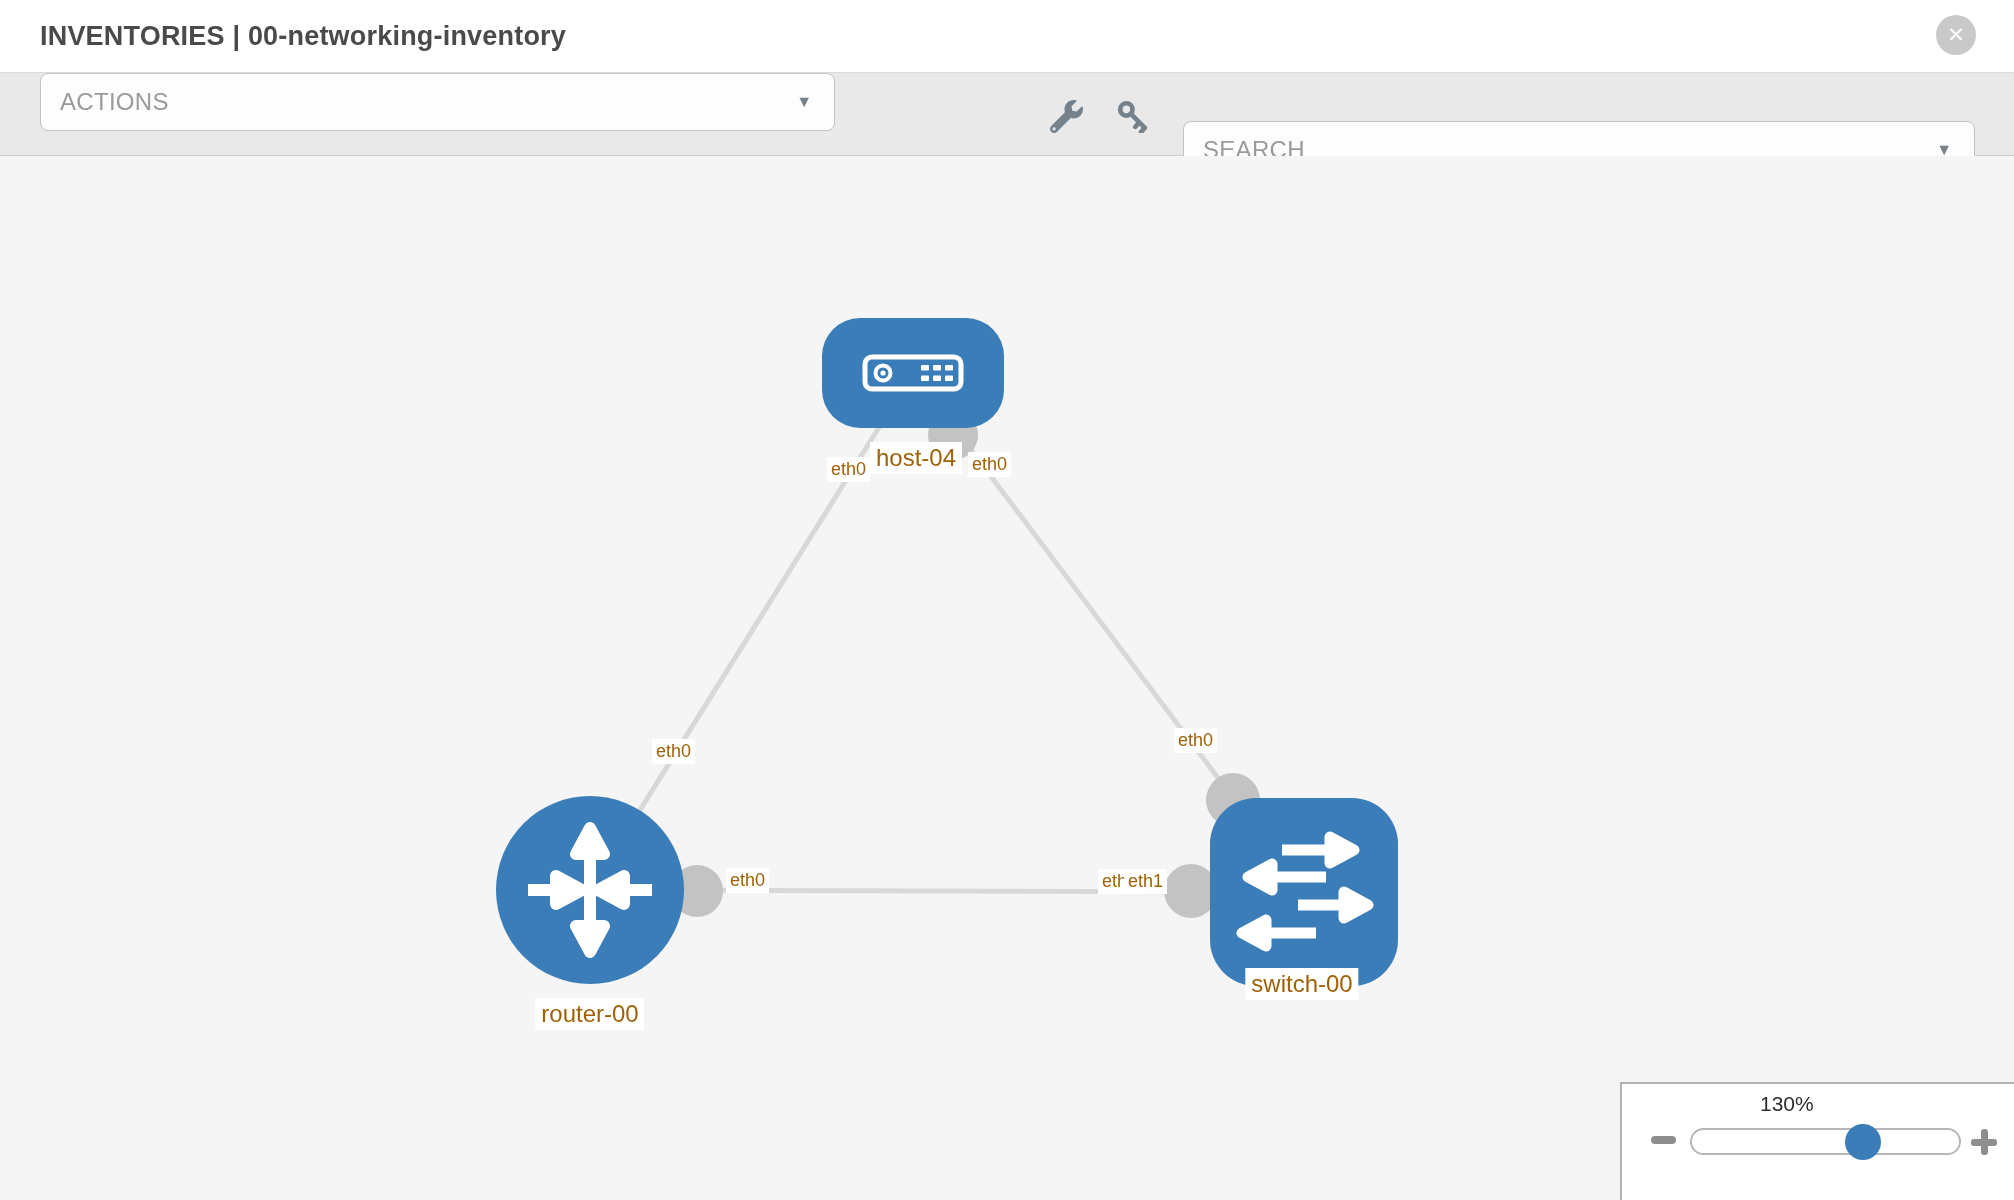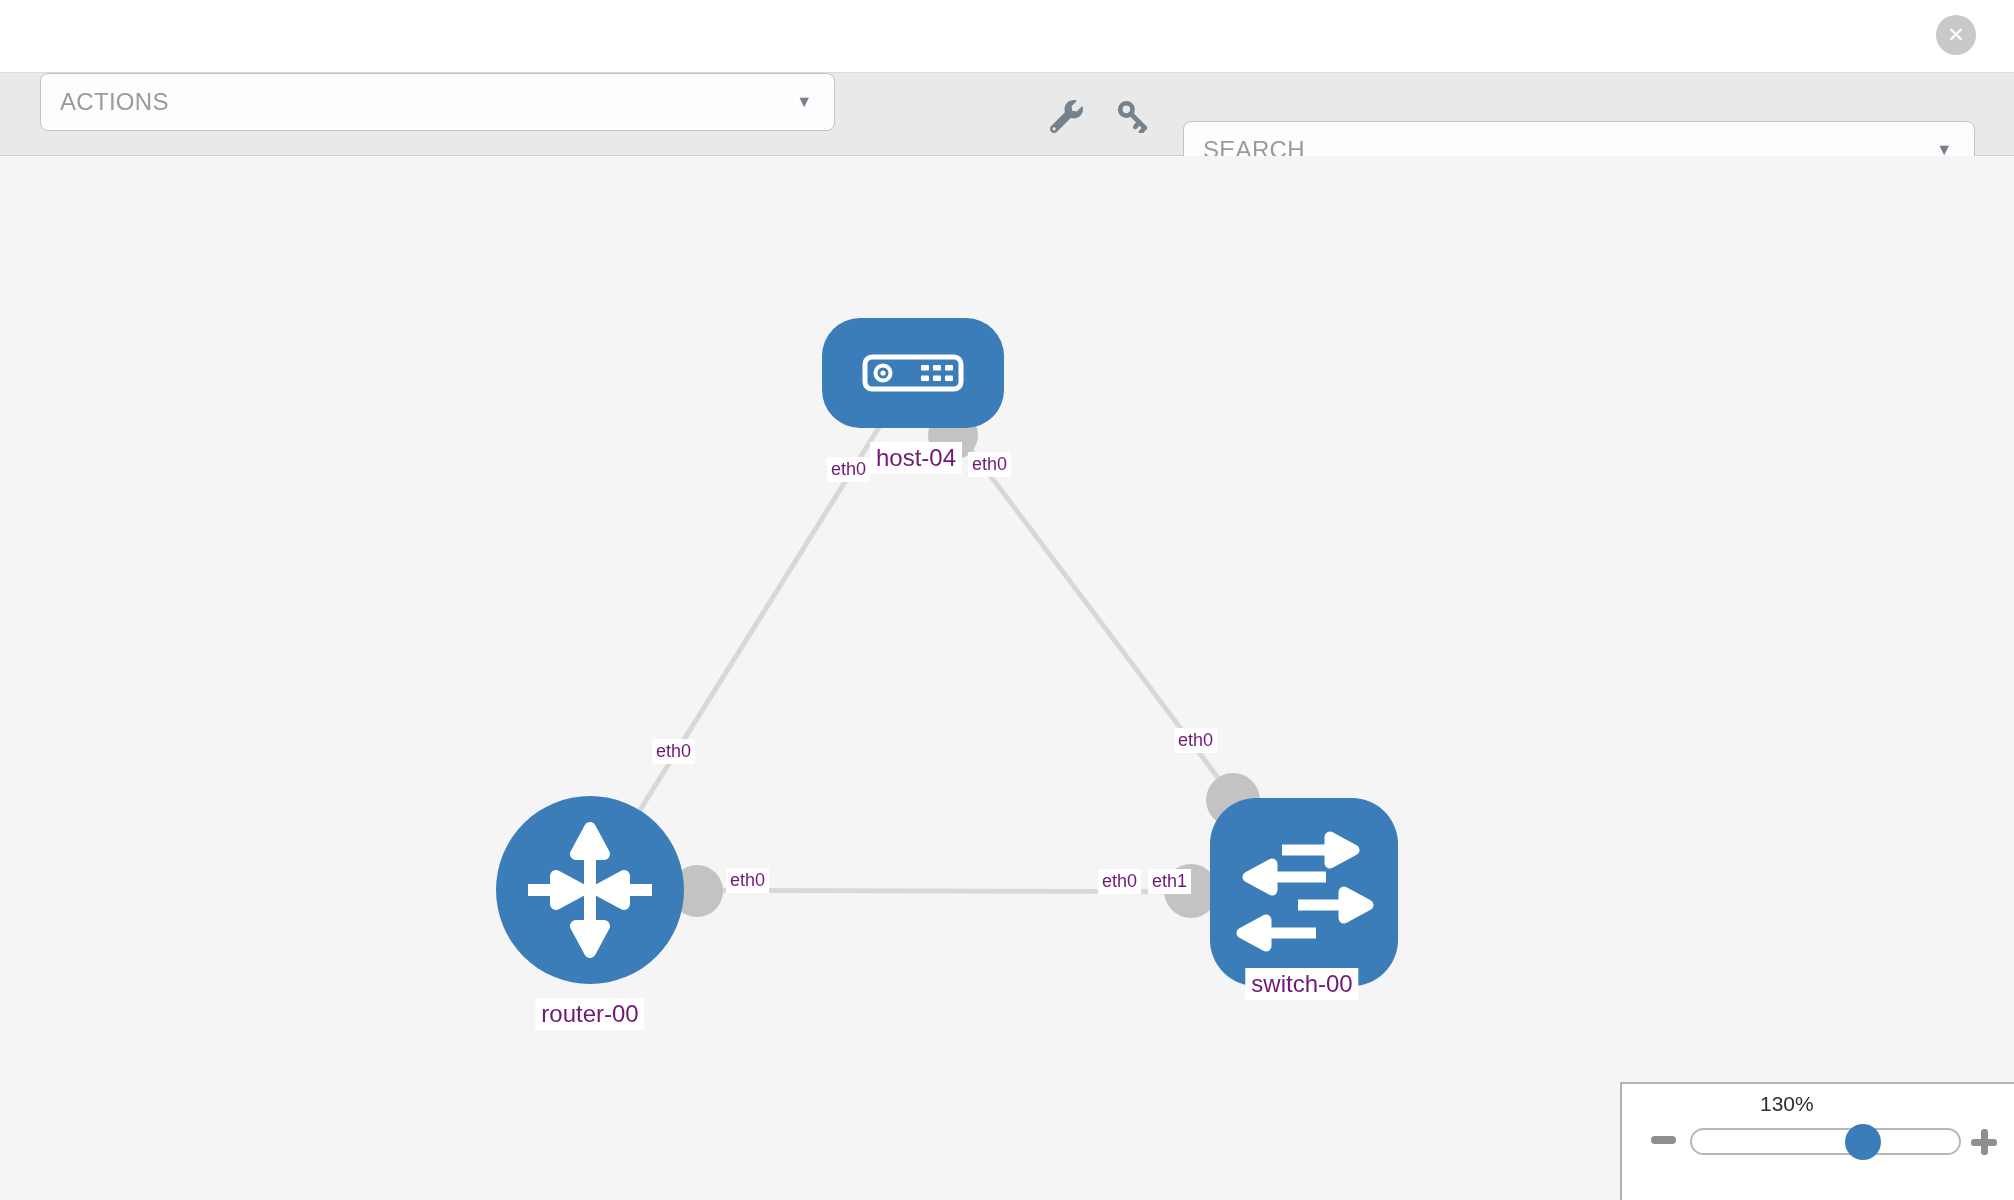--- a/index.html
+++ b/index.html
@@ -33,21 +33,21 @@
   .canvas { position:absolute; left:0; top:156px; width:2014px; height:1044px;
     background:#f5f5f5; overflow:hidden; }
   .links-layer { position:absolute; left:0; top:0; }
 
   .node { position:absolute; background:#3a7db8; display:flex;
     align-items:center; justify-content:center; cursor:pointer; z-index:2; }
   .node-host   { left:822px;  top:162px; width:182px; height:110px; border-radius:38px; }
   .node-router { left:496px;  top:640px; width:188px; height:188px; border-radius:50%; }
   .node-switch { left:1210px; top:642px; width:188px; height:188px; border-radius:46px; }
 
-  .chip { position:absolute; background:#fff; color:#701a75; white-space:nowrap; z-index:3; }
+  .chip { position:absolute; background:#fff; color:#a16207; white-space:nowrap; z-index:3; }
   .node-label { font-size:24px; padding:2px 6px; transform:translateX(-50%); }
   .port-label { font-size:18px; padding:2px 4px; }
   .z4 { z-index:4; }
 
   
   .zoom-panel { position:absolute; left:1620px; top:926px; width:400px; height:130px;
     background:#fff; border:2px solid #b3b3b3; z-index:5; }
   .zoom-level { position:absolute; left:138px; top:8px; width:128px; text-align:left;
     font-size:21px; color:#2f2f2f; }
   .zoom-minus { position:absolute; left:29px; top:52px; width:25px; height:8px;
@@ -61,20 +61,21 @@
     width:26px; height:7px; border-radius:3px; background:#8e8e8e; }
   .zoom-plus::after { content:""; position:absolute; left:10.5px; top:1px;
     width:7px; height:26px; border-radius:3px; background:#8e8e8e; }
 </style>
 </head>
 <body>
 
 <div class="screen">
 
   <div class="hdr">
+    <h1>INVENTORIES | 00-networking-inventory</h1>
     <div class="close-btn">
       <span>✕</span>
     </div>
   </div>
 
   <div class="toolbar">
     <div class="select sel-actions">
       <span class="lbl">ACTIONS</span>
       <span class="caret">▼</span>
     </div>
@@ -158,21 +159,21 @@
     <div class="chip node-label" style="left:916px; top:286px;">host-04</div>
     <div class="chip node-label" style="left:590px; top:842px;">router-00</div>
     <div class="chip node-label" style="left:1302px; top:812px;">switch-00</div>
 
     <div class="chip port-label" style="left:827px;  top:301px;">eth0</div>
     <div class="chip port-label" style="left:968px;  top:296px;">eth0</div>
     <div class="chip port-label" style="left:652px;  top:583px;">eth0</div>
     <div class="chip port-label" style="left:1174px; top:572px;">eth0</div>
     <div class="chip port-label" style="left:726px;  top:712px;">eth0</div>
     <div class="chip port-label" style="left:1098px; top:713px;">eth0</div>
-    <div class="chip port-label z4" style="left:1124px; top:713px;margin-left:24px;">eth1</div>
+    <div class="chip port-label z4" style="left:1124px; top:713px;">eth1</div>
 
     <div class="zoom-panel">
       <div class="zoom-level">130%</div>
       <div class="zoom-minus"></div>
       <div class="zoom-track"></div>
       <div class="zoom-handle"></div>
       <div class="zoom-plus"></div>
     </div>
 
   </div>

